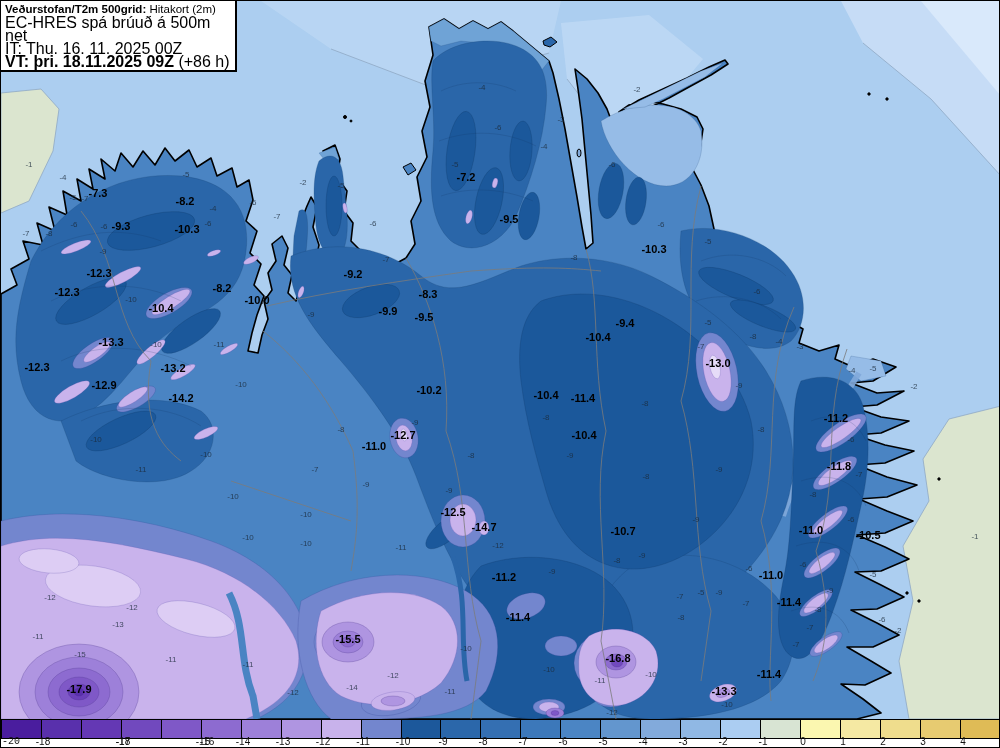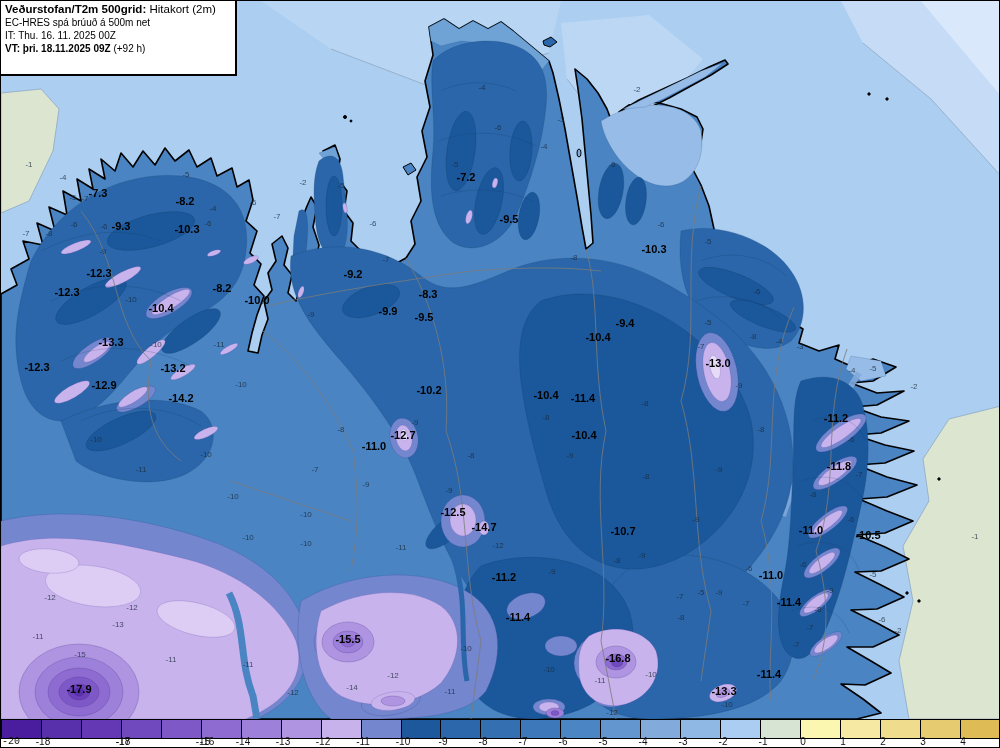--- a/index.html
+++ b/index.html
@@ -2,23 +2,23 @@
 <html><head>
 <meta charset="utf-8">
 <style>
   html,body{margin:0;padding:0;background:#fff}
   #frame{position:relative;width:1000px;height:748px;border:1px solid #000;box-sizing:border-box;
          overflow:hidden;font-family:"Liberation Sans",sans-serif;background:#ACCEF0}
   #mapsvg{position:absolute;top:0;left:0;display:block}
   .blbl{font-family:"Liberation Sans",sans-serif;font-size:11px;font-weight:bold;fill:#000;text-anchor:middle}
   .clbl{font-family:"Liberation Sans",sans-serif;font-size:8px;fill:#1b2a3a;text-anchor:middle;opacity:.8}
   #titlebox{position:absolute;top:0;left:0;width:236px;background:#fff;border:2px solid #000;
-            border-top:none;border-left:none;box-sizing:border-box;padding:2px 4px 19px 4px;z-index:6;line-height:13px}
+            border-top:none;border-left:none;box-sizing:border-box;padding:2px 4px 2px 4px;z-index:6;line-height:13px}
   #titlebox .l1{font-size:11.5px}
-  #titlebox .l2,#titlebox .l3,#titlebox .l4{font-size:10px}
+  #titlebox .l2,#titlebox .l3,#titlebox .l4{font-size:16px}
   .b{font-weight:bold}
   #colorbar{position:absolute;top:718px;left:0;width:1000px;height:20px;display:flex;z-index:5;
             border-top:1px solid #000;border-bottom:1px solid #000;box-sizing:border-box;background:#fff}
   .cbar-cell{flex:1 1 auto;border-right:1px solid #000;box-sizing:border-box}
   .cbar-cell:first-child{border-left:1px solid #000}
   #tickrow{position:absolute;top:738px;left:0;width:1000px;height:10px;background:#fff;z-index:5;
            border-bottom:2px solid #000;box-sizing:border-box}
   .cbar-tick{position:absolute;top:-2px;transform:translateX(-50%);font-size:10px;line-height:10px;color:#111;white-space:nowrap}
 </style>
 </head>
@@ -368,21 +368,21 @@
         <text x="788" y="605" class="blbl">-11.4</text>
         <text x="768" y="677" class="blbl">-11.4</text>
         <text x="723" y="694" class="blbl">-13.3</text>
       </g>
 </svg>
 
 <div id="titlebox">
   <div class="l1"><span class="b">Veðurstofan/T2m 500grid:</span><span> Hitakort (2m)</span></div>
   <div class="l2">EC-HRES spá brúuð á 500m net</div>
   <div class="l3">IT: Thu. 16. 11. 2025 00Z</div>
-  <div class="l4"><span class="b">VT: þri. 18.11.2025 09Z</span><span> (+92 h)</span></div>
+  <div class="l4"><span class="b">VT: þri. 18.11.2025 09Z</span><span> (+86 h)</span></div>
 </div>
 
 <div id="colorbar">
       <div class="cbar-cell" style="background: rgb(74, 29, 158);"></div>
       <div class="cbar-cell" style="background: rgb(89, 48, 172);"></div>
       <div class="cbar-cell" style="background: rgb(100, 56, 180);"></div>
       <div class="cbar-cell" style="background: rgb(113, 73, 190);"></div>
       <div class="cbar-cell" style="background: rgb(127, 88, 199);"></div>
       <div class="cbar-cell" style="background: rgb(141, 107, 208);"></div>
       <div class="cbar-cell" style="background: rgb(157, 128, 217);"></div>

